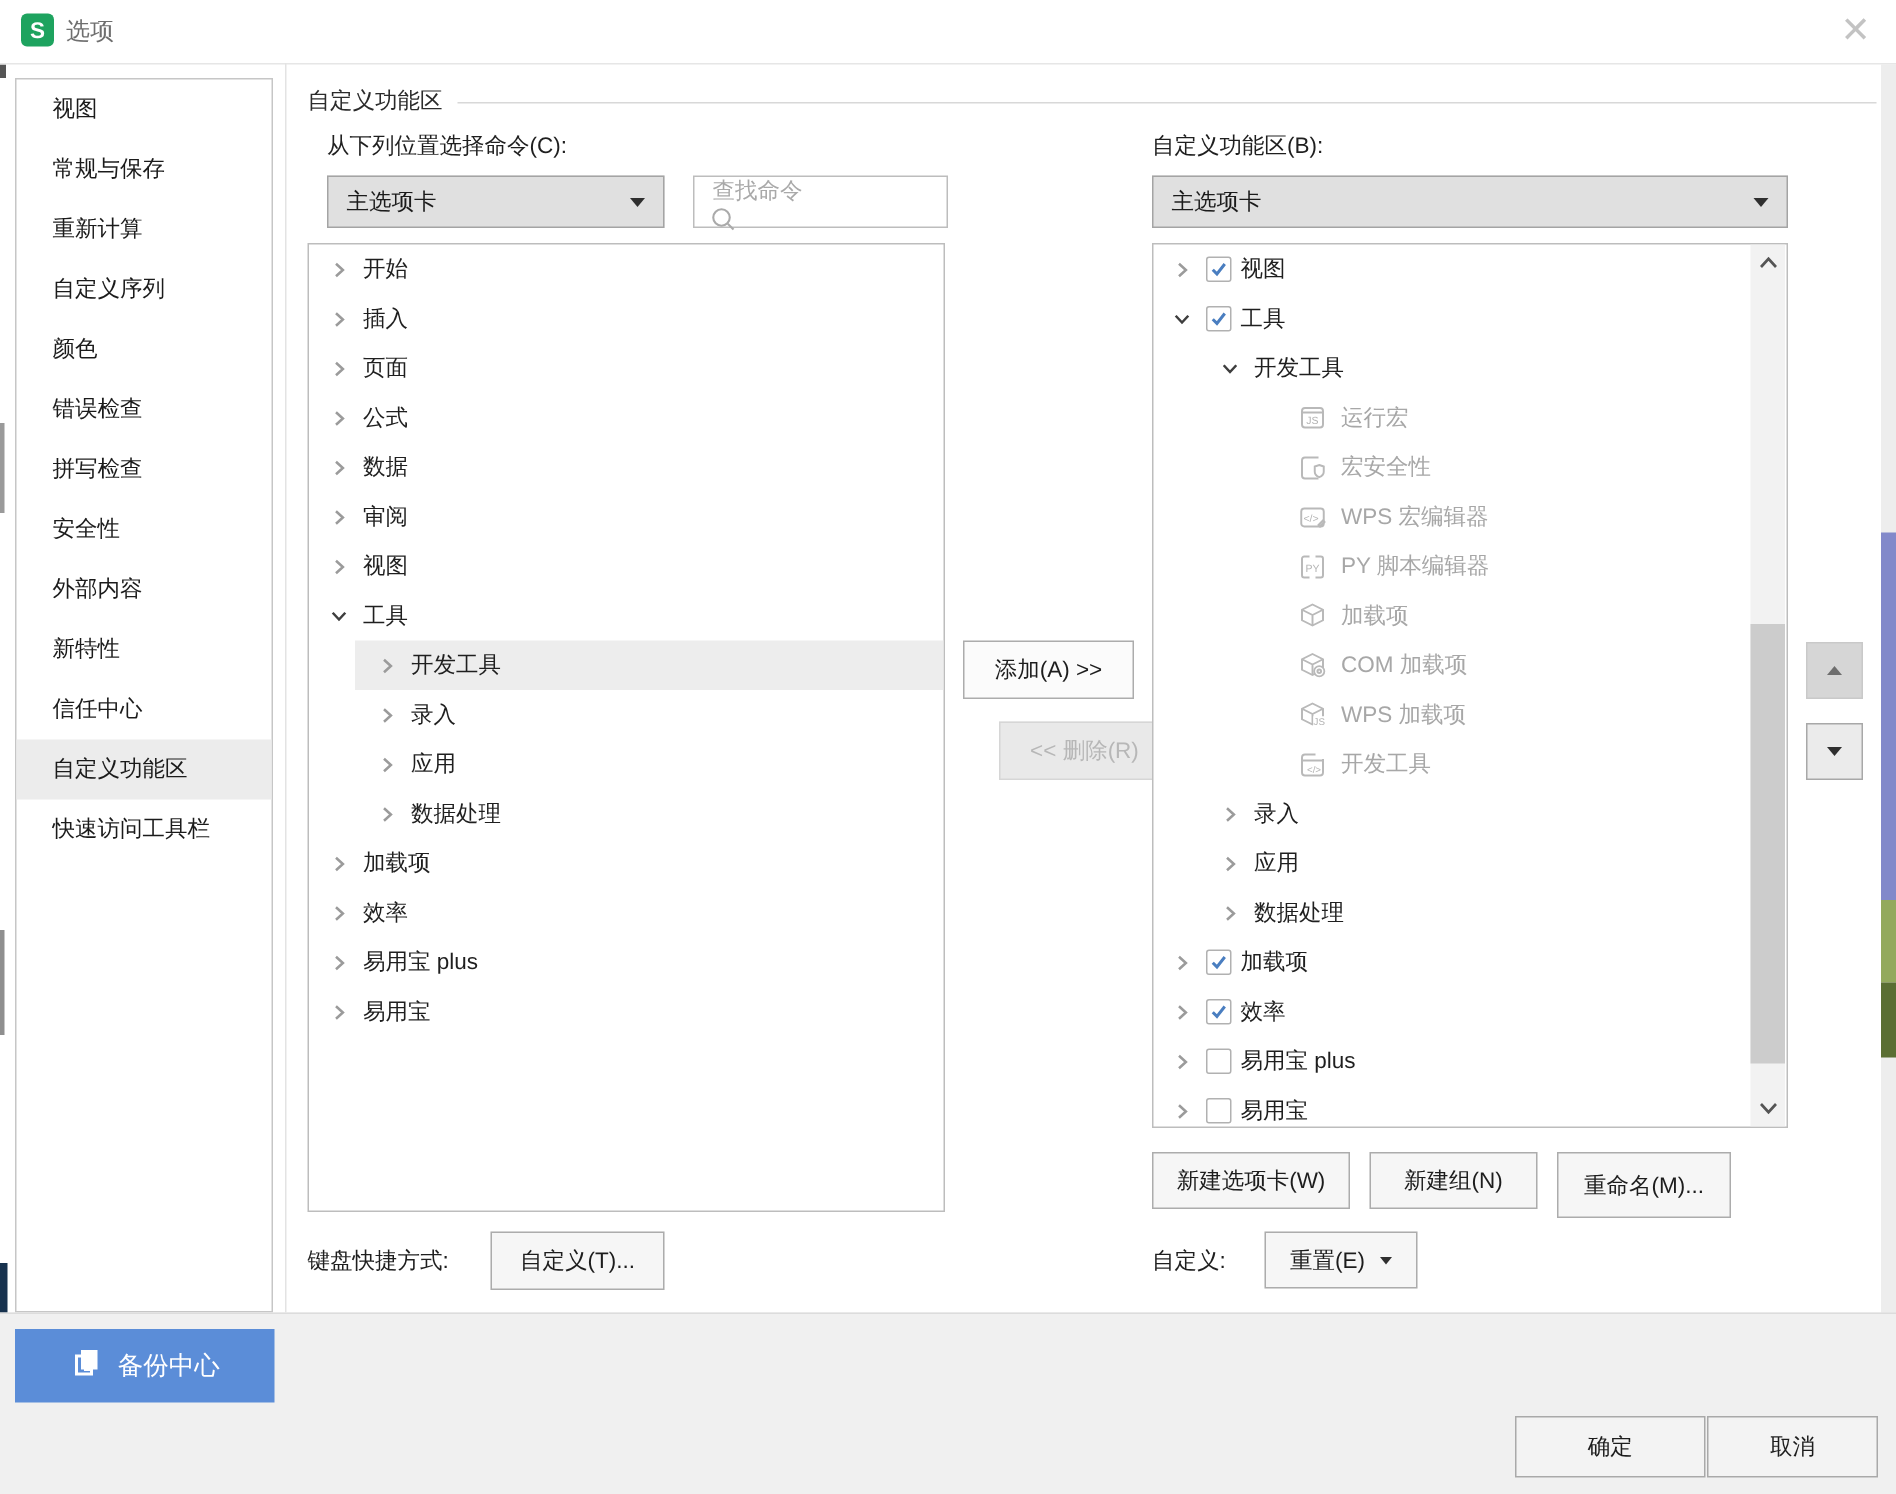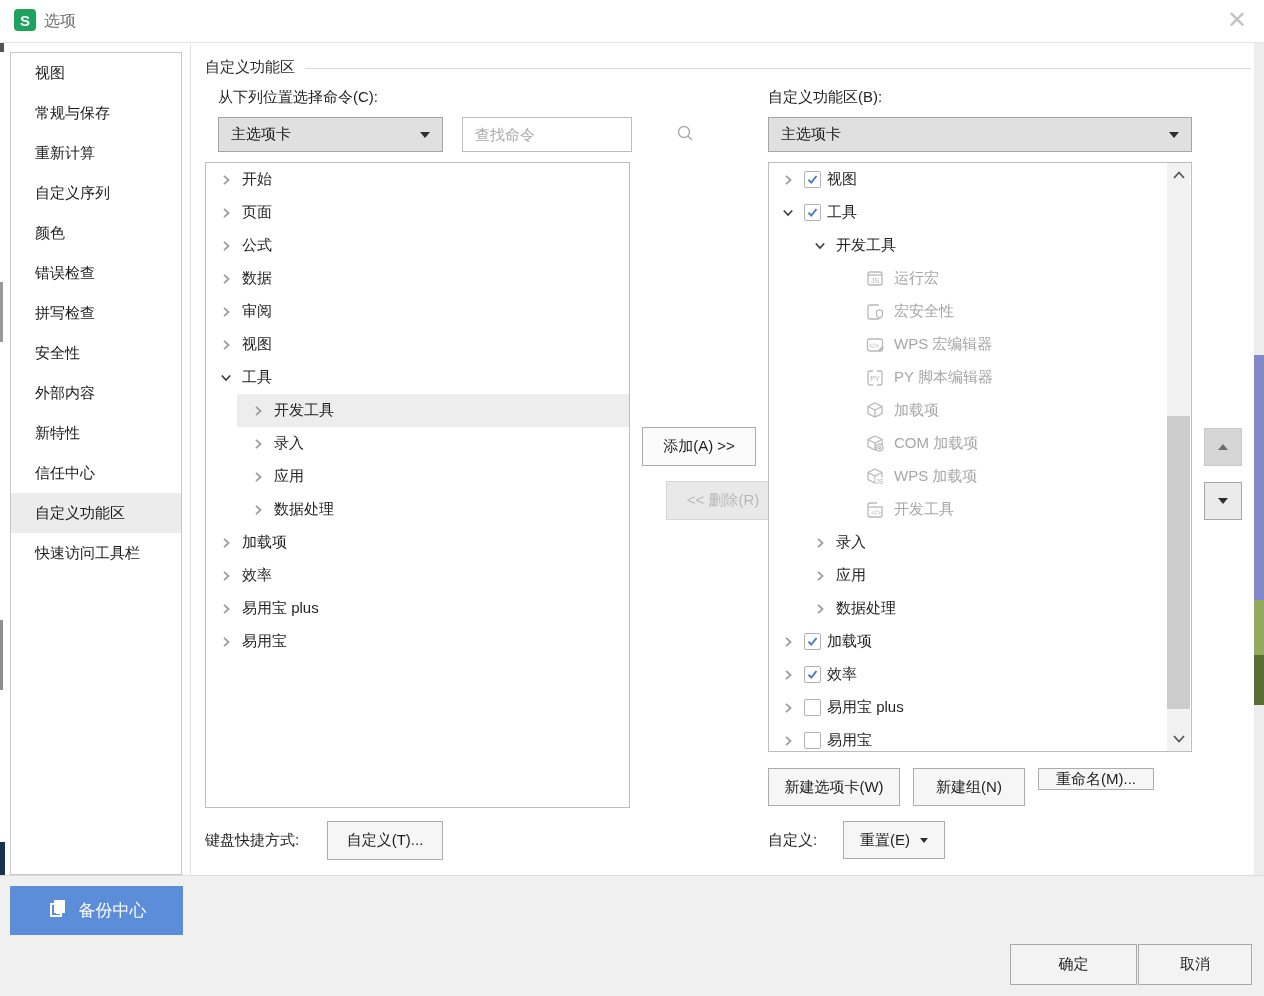--- a/index.html
+++ b/index.html
@@ -21,21 +21,21 @@
   
   .sechead{left:205px;top:58px;width:1046px;display:flex;align-items:center;}
   .sechead .t{font-size:15px;color:#2b2b2b;white-space:nowrap;}
   .sechead .ln{flex:1;border-top:1px solid #d8d8d8;margin-left:10px;margin-top:2px;}
   .lbl{font-size:15px;color:#1f1f1f;white-space:nowrap;}
   
   .dd{background:#e0e0e0;border:1px solid #a4a4a4;box-sizing:border-box;display:flex;align-items:center;
       font-size:15px;padding:0 12px;color:#1b1b1b;}
   .dd .caret{margin-left:auto;width:0;height:0;border-left:5px solid transparent;border-right:5px solid transparent;
       border-top:6px solid #2f2f2f;}
-  .searchbox{background:#fff;border:1px solid #bdbdbd;box-sizing:border-box;display:flex;align-items:center;padding:0 10px;}
+  .searchbox{background:#fff;border:1px solid #bdbdbd;box-sizing:border-box;display:flex;align-items:flex-start;padding:0 10px;flex-direction:column;}
   .searchbox input{border:none;outline:none;flex:1;font-size:15px;color:#333;background:transparent;
       font-family:"Liberation Sans",sans-serif;}
   .searchbox input::placeholder{color:#a9a9a9;}
   
   .listbox{background:#fff;border:1px solid #bdbdbd;box-sizing:border-box;overflow:hidden;}
   .trow{height:33px;display:flex;align-items:center;font-size:15px;box-sizing:border-box;white-space:nowrap;}
   .trow.selected{background:linear-gradient(to right,transparent 31px,#ededed 31px);}
   .chev{width:14px;display:flex;align-items:center;justify-content:center;margin-right:9px;flex:none;}
   .cb{width:17px;height:17px;border:1px solid #b1b1b1;border-radius:2px;background:#fff;box-sizing:border-box;
       display:flex;align-items:center;justify-content:center;margin-right:6px;flex:none;}
@@ -134,20 +134,28 @@
         </svg>
       </span>
       <span class="tlabel">开始</span>
     </div>
     <div class="trow" style="padding-left:13px">
       <span class="chev">
         <svg width="12" height="12" viewBox="0 0 12 12">
           <path d="M4 1.8 L8.6 6 L4 10.2" fill="none" stroke="#9b9b9b" stroke-width="1.7"></path>
         </svg>
       </span>
+      <span class="tlabel">插入</span>
+    </div>
+    <div class="trow" style="padding-left:13px">
+      <span class="chev">
+        <svg width="12" height="12" viewBox="0 0 12 12">
+          <path d="M4 1.8 L8.6 6 L4 10.2" fill="none" stroke="#9b9b9b" stroke-width="1.7"></path>
+        </svg>
+      </span>
       <span class="tlabel">页面</span>
     </div>
     <div class="trow" style="padding-left:13px">
       <span class="chev">
         <svg width="12" height="12" viewBox="0 0 12 12">
           <path d="M4 1.8 L8.6 6 L4 10.2" fill="none" stroke="#9b9b9b" stroke-width="1.7"></path>
         </svg>
       </span>
       <span class="tlabel">公式</span>
     </div>
@@ -451,21 +459,21 @@
 
 <div class="abs updown ud-up" style="left:1204px;top:428px;">
     <span class="tri-up"></span>
   </div>
 <div class="abs updown ud-down" style="left:1204px;top:482px;">
     <span class="tri-down"></span>
   </div>
 
 <div class="abs btn" style="left:768px;top:768px;width:132px;height:38px;">新建选项卡(W)</div>
 <div class="abs btn" style="left:913px;top:768px;width:112px;height:38px;">新建组(N)</div>
-<div class="abs btn" style="left:1038px;top:768px;width:116px;height:22px;">重命名(M)...</div>
+<div class="abs btn" style="left:1038px;top:768px;width:116px;height:44px;">重命名(M)...</div>
 <div class="abs lbl" style="left:768px;top:831px;">自定义:</div>
 <div class="abs btn" style="left:843px;top:821px;width:102px;height:38px;">
   <span>重置(E)</span>
   <span class="caret"></span>
 </div>
 
 <div class="abs lbl" style="left:205px;top:831px;">键盘快捷方式:</div>
 <div class="abs btn" style="left:327px;top:821px;width:116px;height:39px;">自定义(T)...</div>
 
 <div class="abs footer"></div>

